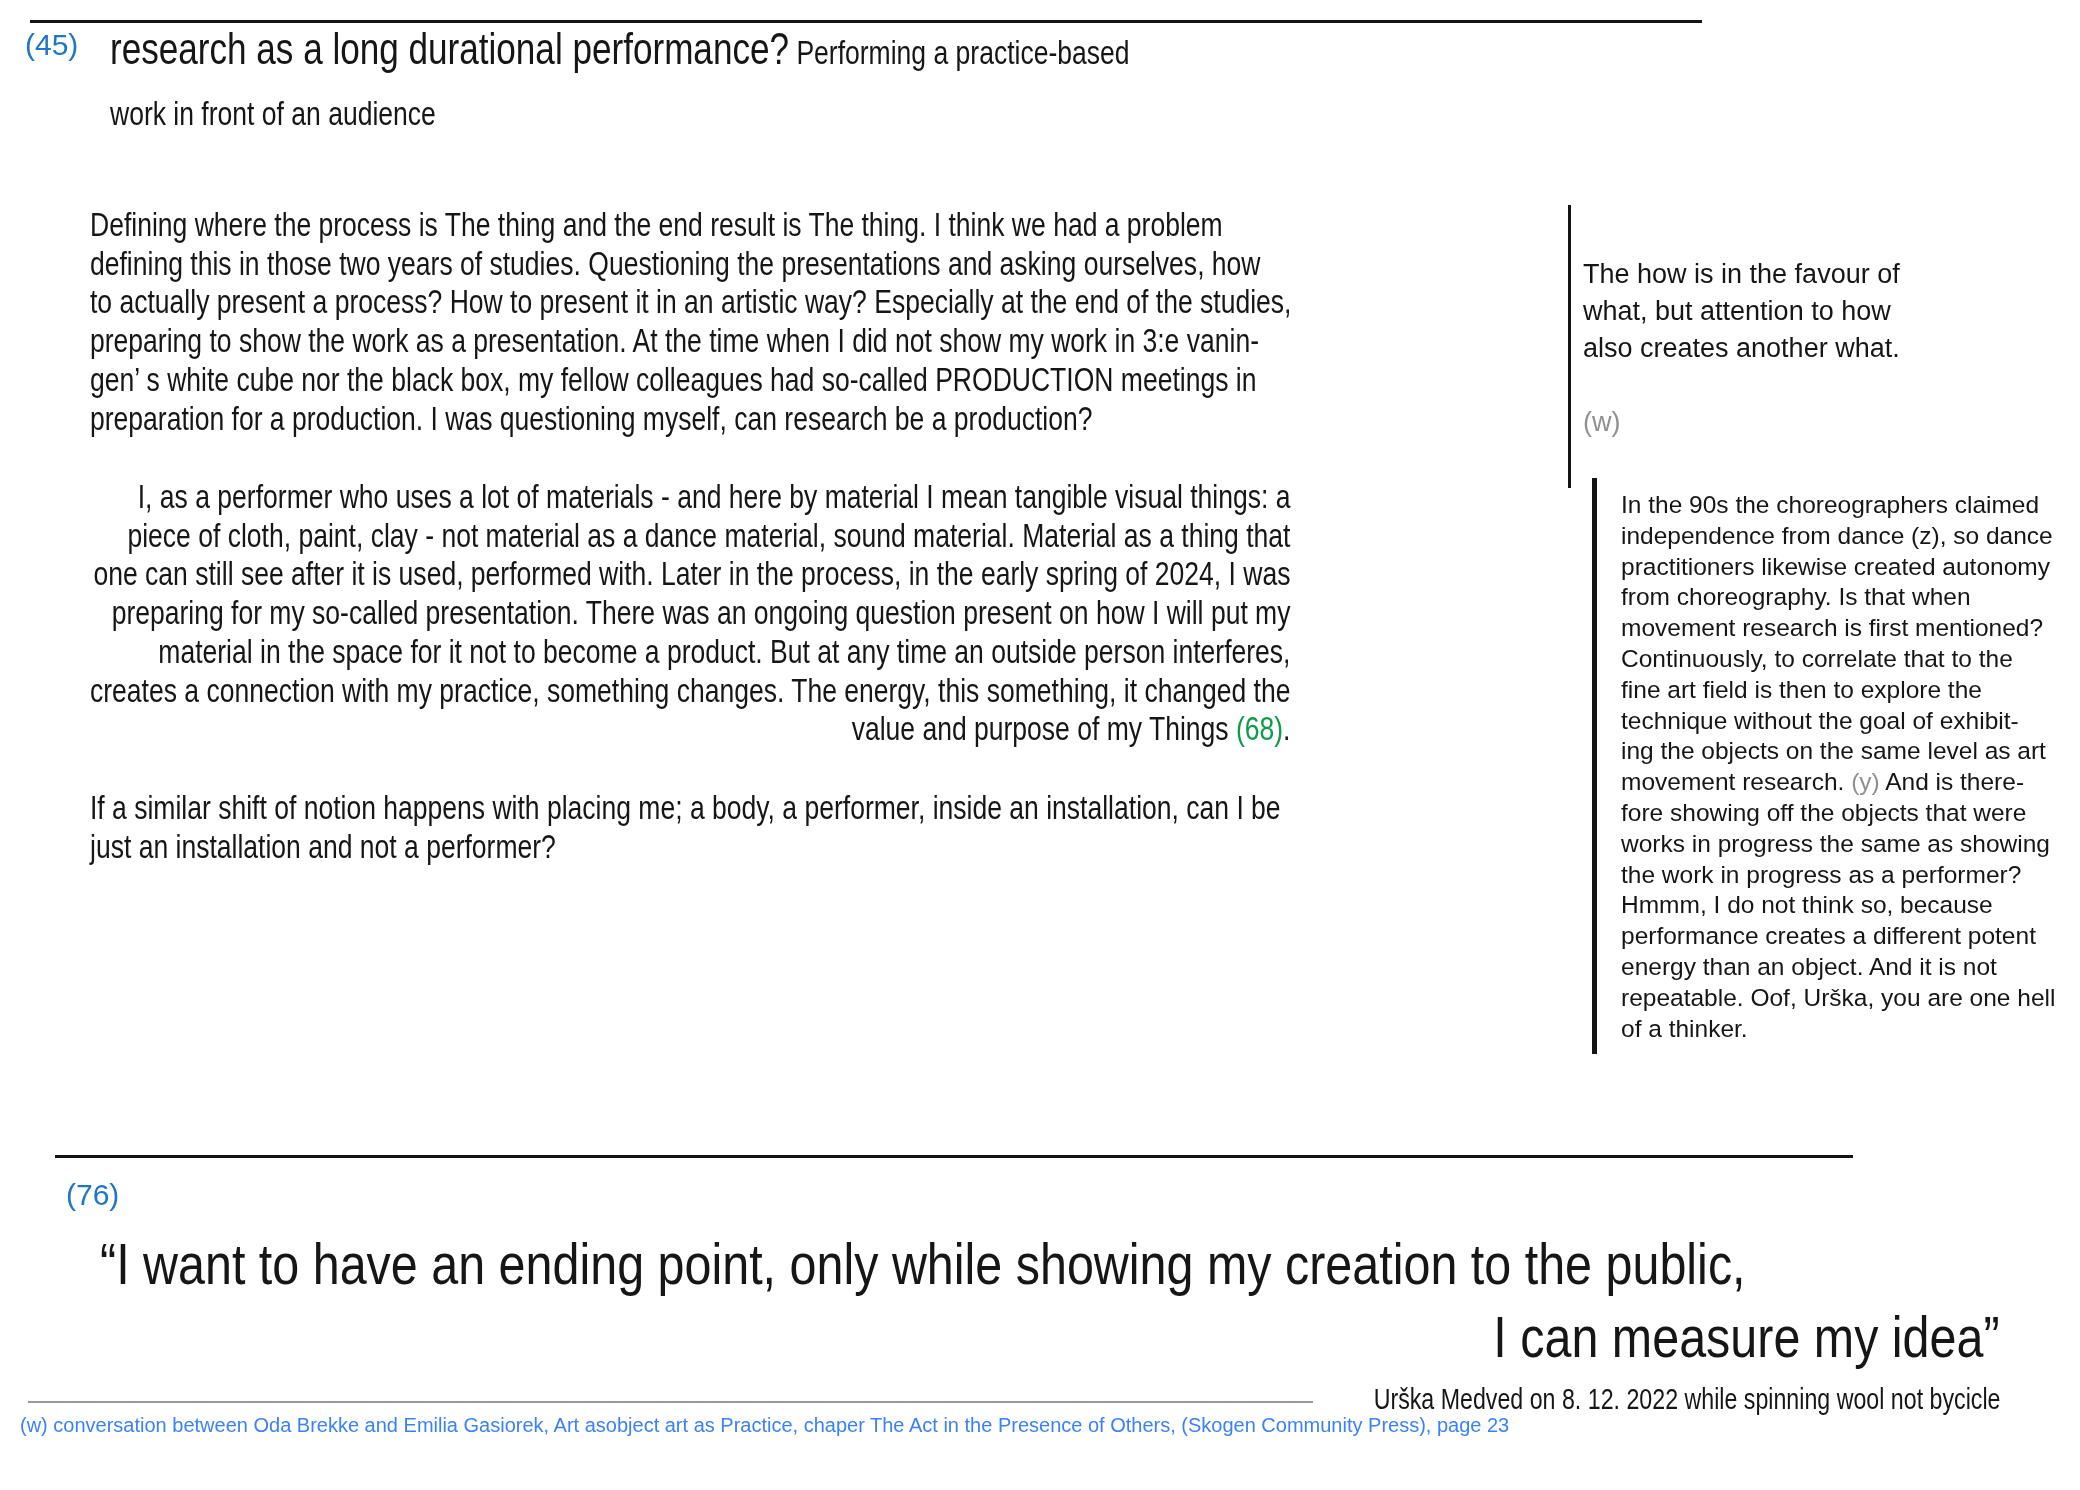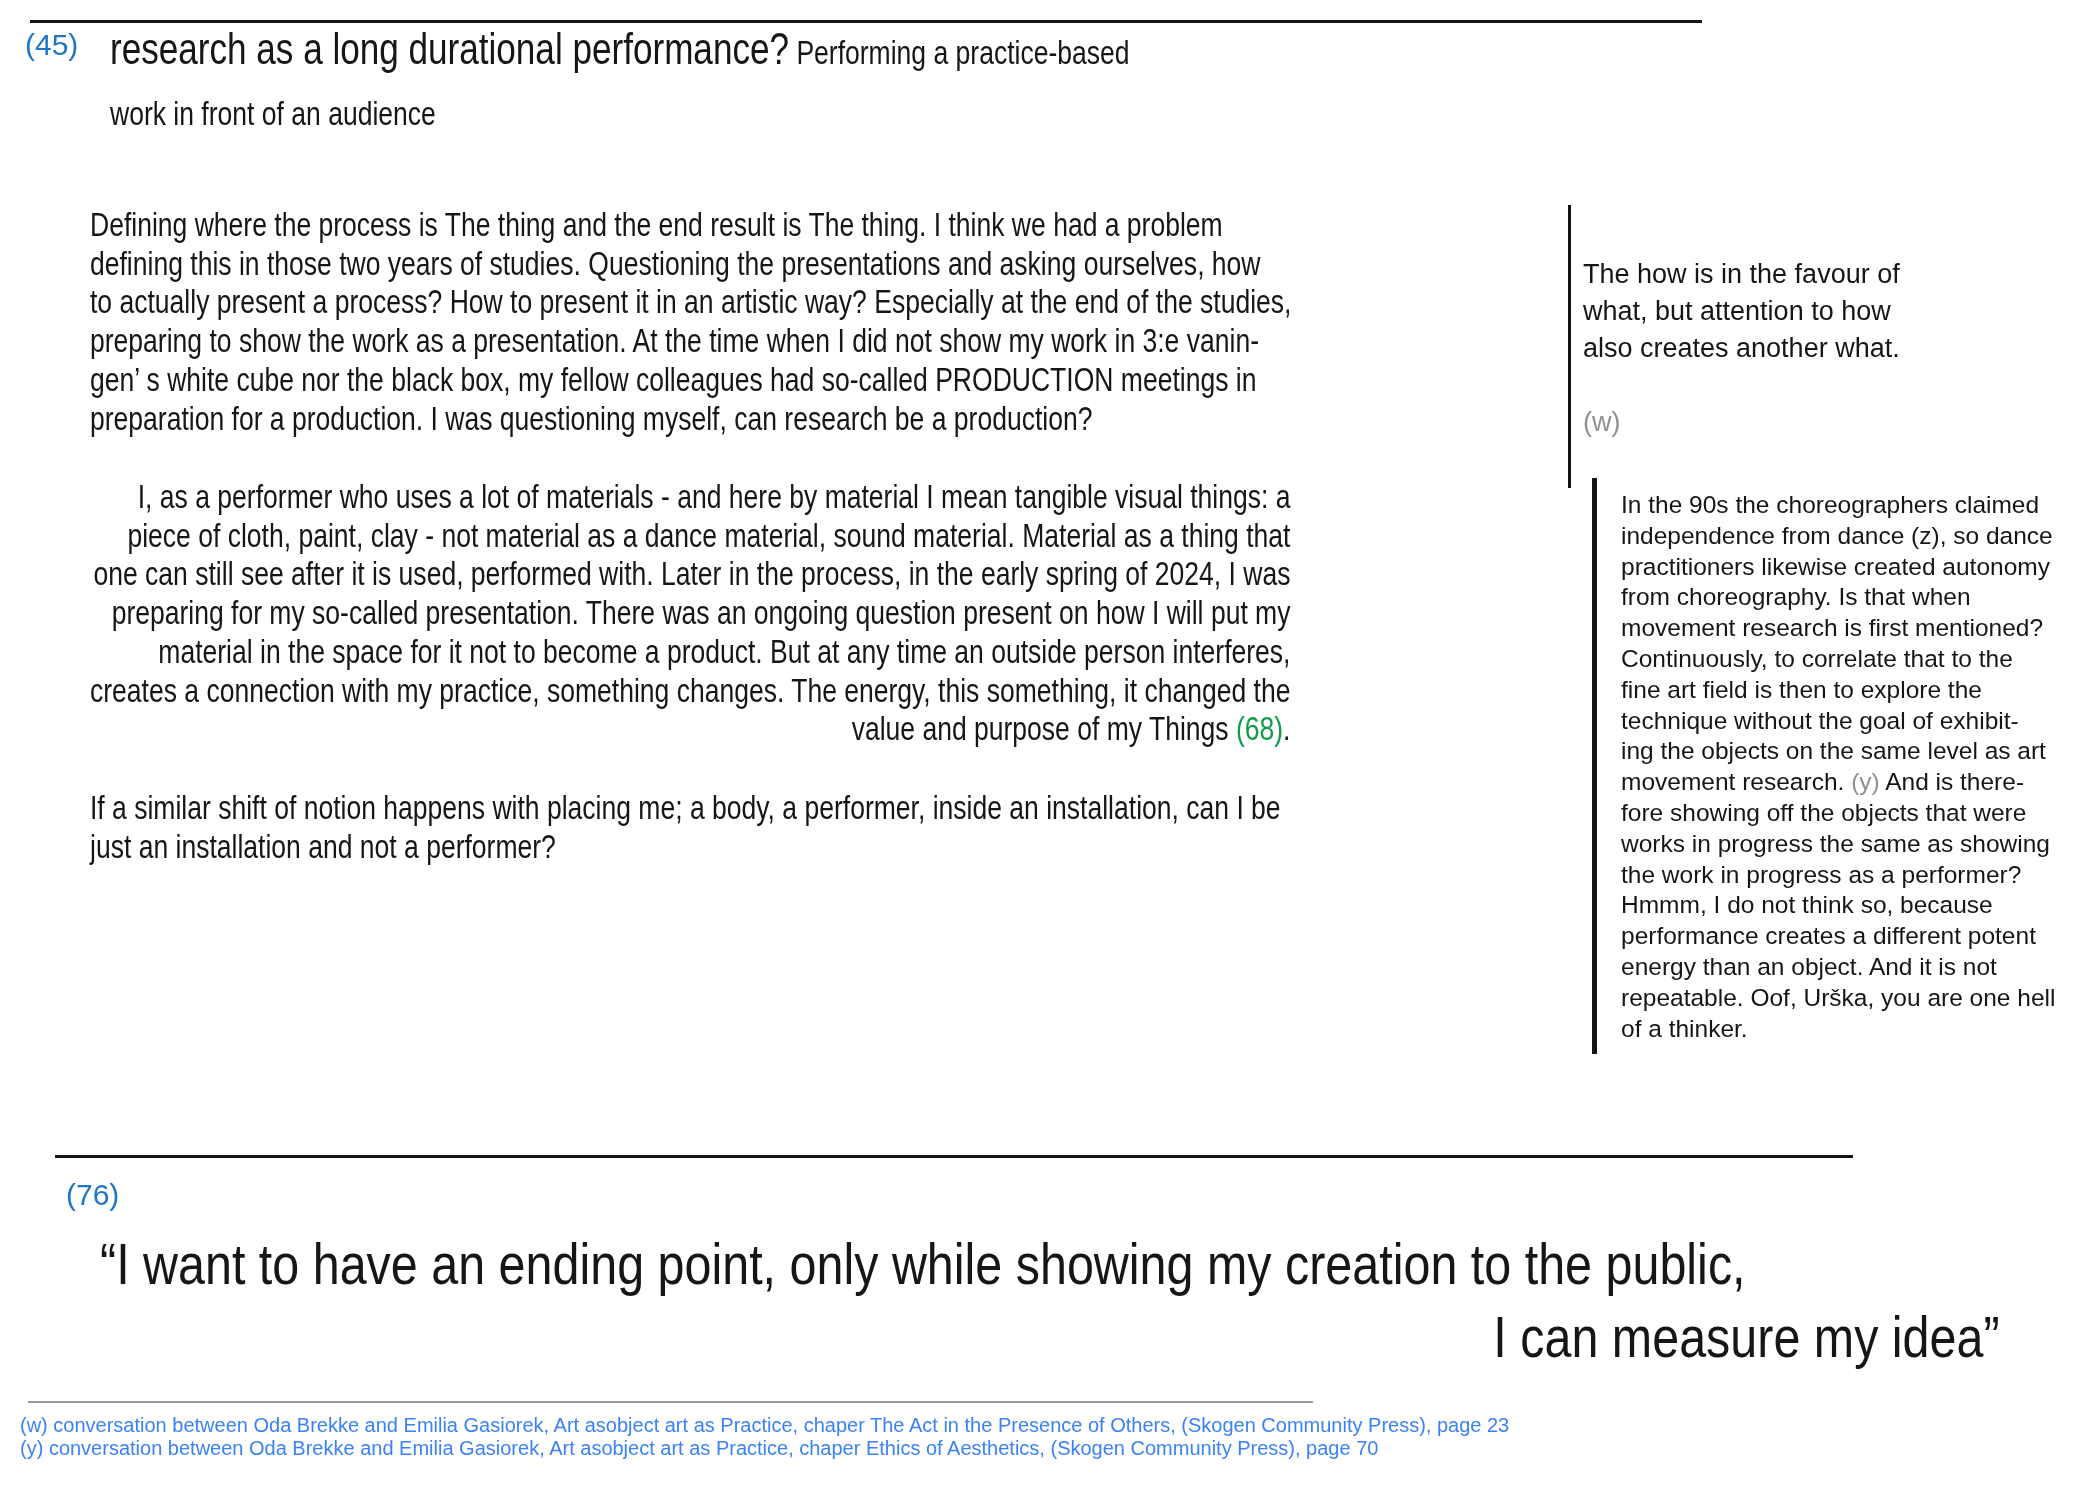--- a/index.html
+++ b/index.html
@@ -115,22 +115,22 @@
 repeatable. Oof, Urška, you are one hell
 of a thinker.</span></div>
 
   <div class="rule" style="left:55px; top:1155px; width:1798px; height:3px;"></div>
 
   <div class="pagenum" style="left:66px; top:1178px;">(76)</div>
 
   <div class="quote-block">
     <div class="quote-line1"><span class="scale">“I want to have an ending point, only while showing my creation to the public,</span></div>
     <div class="quote-line2"><span class="scale">I can measure my idea”</span></div>
+    <div class="attribution"><span class="scale">Urška Medved on 8. 12. 2022 while spinning wool not bycicle</span></div>
   </div>
 
   <div class="rule-light" style="left:28px; top:1401px; width:1285px; height:2px;"></div>
 
   <div class="footnotes">
     <div>(w) conversation between Oda Brekke and Emilia Gasiorek, Art asobject art as Practice, chaper The Act in the Presence of Others, (Skogen Community Press), page 23</div>
-    <div>(y) conversation between Oda Brekke and Emilia Gasiorek, Art asobject art as Practice, chaper Ethics of Aesthetics, (Skogen Community Press), page 70</div>
   </div>
 
 </div>
 
 </body></html>

